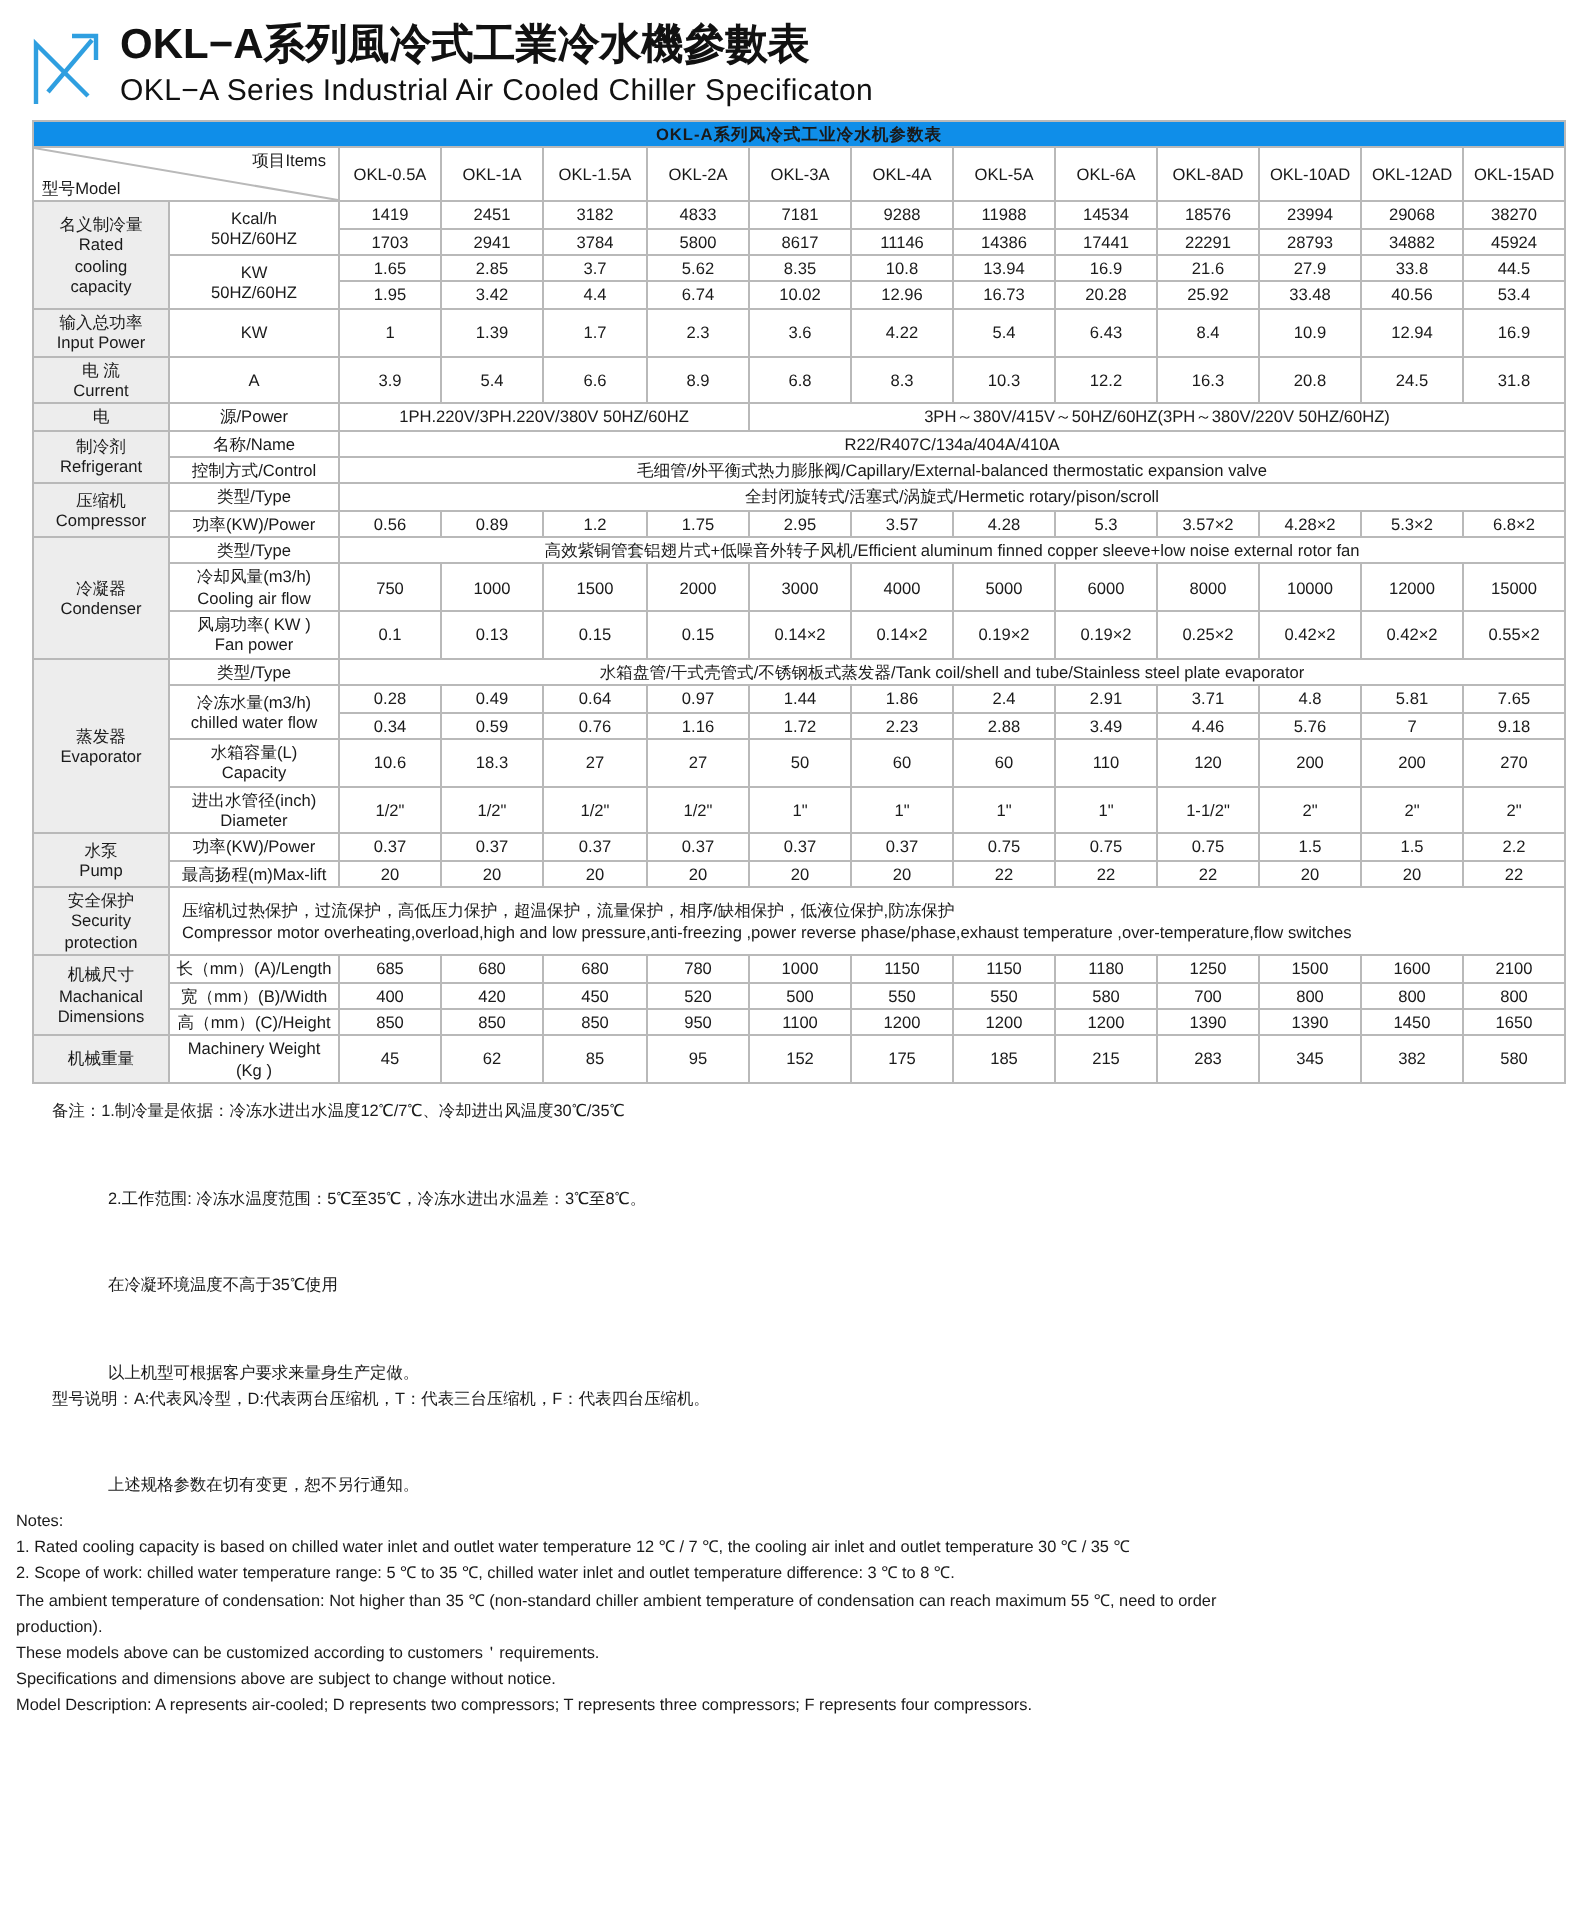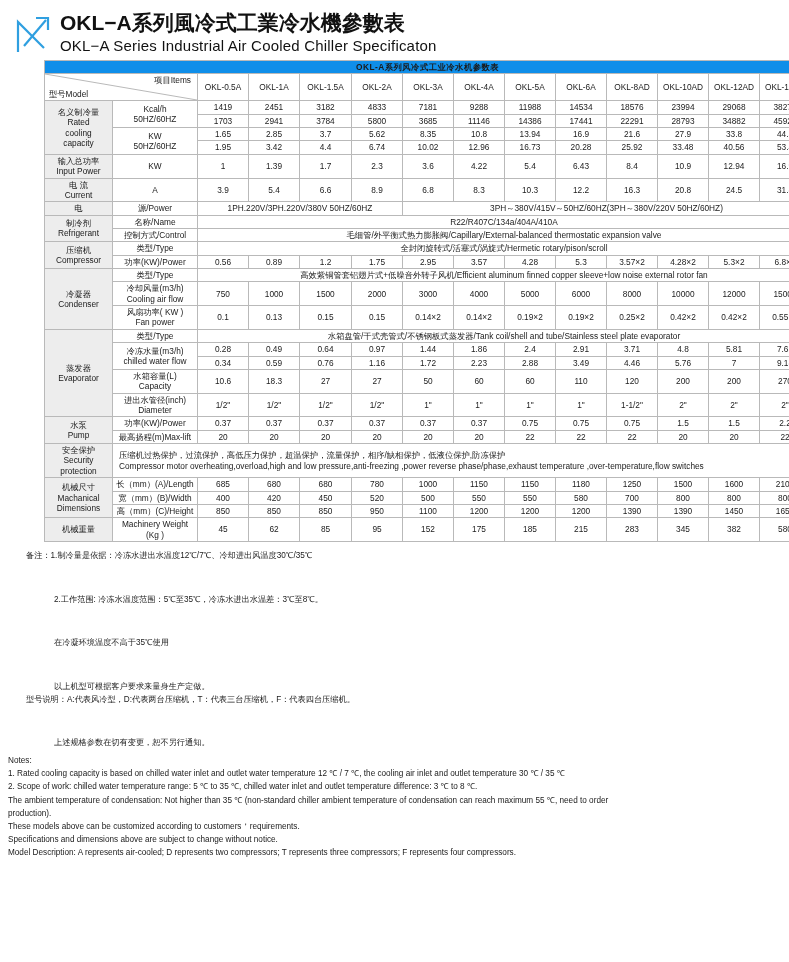--- a/index.html
+++ b/index.html
@@ -8,21 +8,21 @@
 
   
   .header{display:flex;align-items:flex-start;padding:10px 0 4px 14px;}
   .logo{width:40px;height:44px;flex:0 0 40px;position:relative;margin-right:6px;}
   .logo svg{position:absolute;left:0;top:2px;}
   .titles{display:flex;flex-direction:column;justify-content:center;}
   .title-cn{font-size:21px;font-weight:bold;letter-spacing:0px;line-height:26px;color:#111;}
   .title-en{font-size:15px;line-height:20px;color:#111;letter-spacing:0.2px;}
 
   
-  .tblwrap{padding:0 16px;margin-left:28px;}
+  .tblwrap{padding:0 16px;}
   table.spec{border-collapse:collapse;width:761px;table-layout:fixed;}
   table.spec td{border:1px solid #b9b9b9;font-size:8.3px;text-align:center;vertical-align:middle;padding:1px 1px;line-height:1.25;color:#1a1a1a;}
   .banner td{background:#0f8ee9;color:#ffffff;font-size:12.5px;font-weight:bold;letter-spacing:.5px;padding:4px 0;border:1px solid #0f8ee9;}
   .modelhdr{position:relative;height:26px;padding:0 !important;}
   .diag{position:relative;width:100%;height:100%;}
   .diag .slash{position:absolute;left:0;top:0;width:100%;height:100%;}
   .diag .lbl-model{position:absolute;left:4px;bottom:1px;font-size:8.3px;}
   .diag .lbl-items{position:absolute;right:6px;top:1px;font-size:8.3px;}
   .leftcat{font-size:8.3px;line-height:1.35;}
   .sub{font-size:8.3px;}
@@ -113,21 +113,21 @@
             <td>18576</td>
             <td>23994</td>
             <td>29068</td>
             <td>38270</td>
           </tr>
           <tr>
             <td>1703</td>
             <td>2941</td>
             <td>3784</td>
             <td>5800</td>
-            <td>3685</td>
+            <td>8617</td>
             <td>11146</td>
             <td>14386</td>
             <td>17441</td>
             <td>22291</td>
             <td>28793</td>
             <td>34882</td>
             <td>45924</td>
           </tr>
           <tr>
             <td rowspan="2" class="sub">KW<br>50HZ/60HZ</td>

